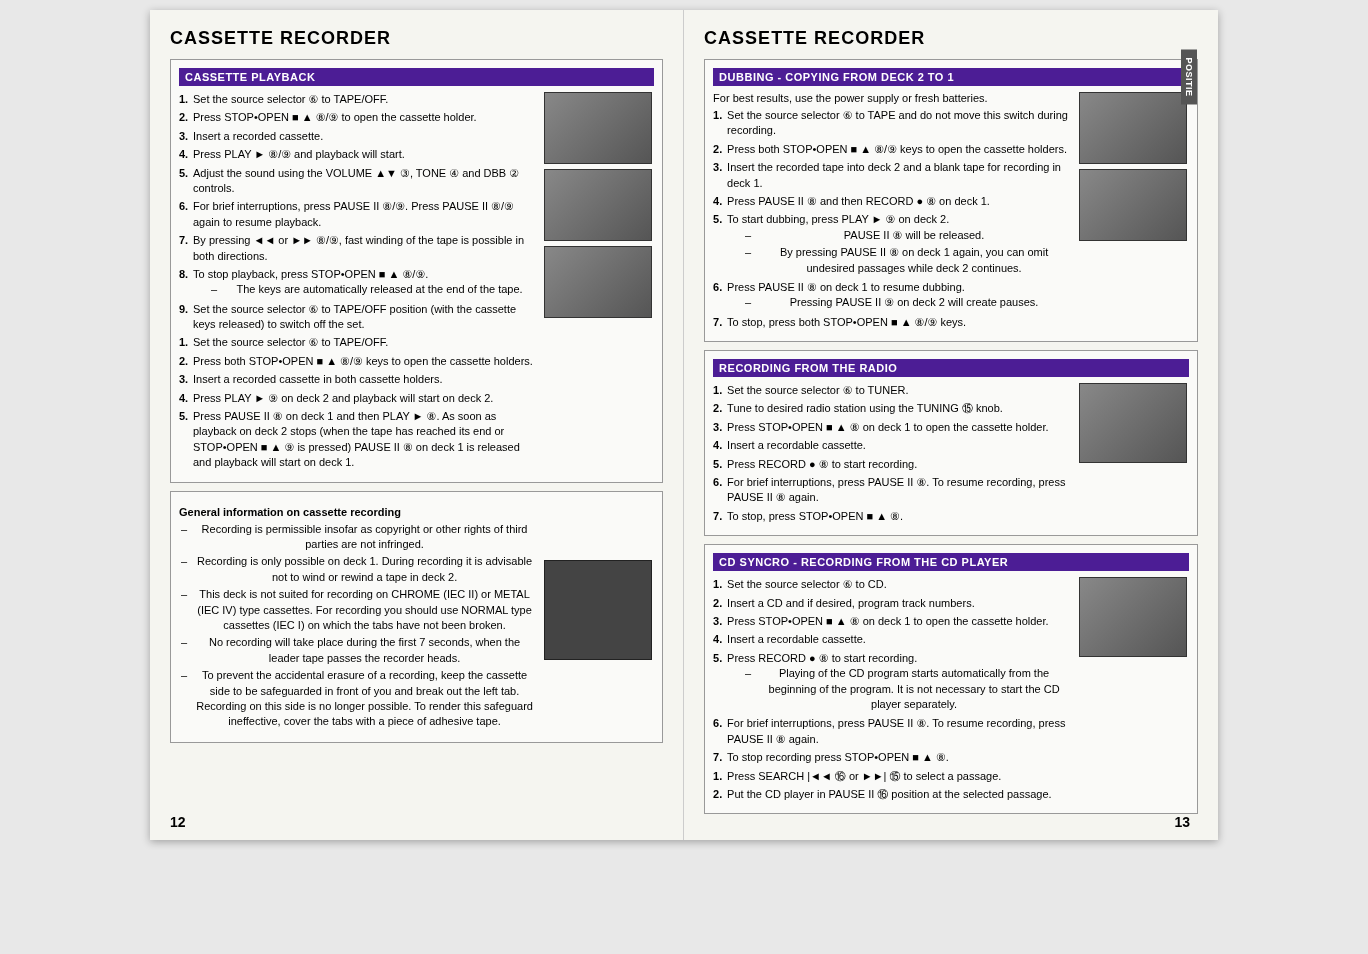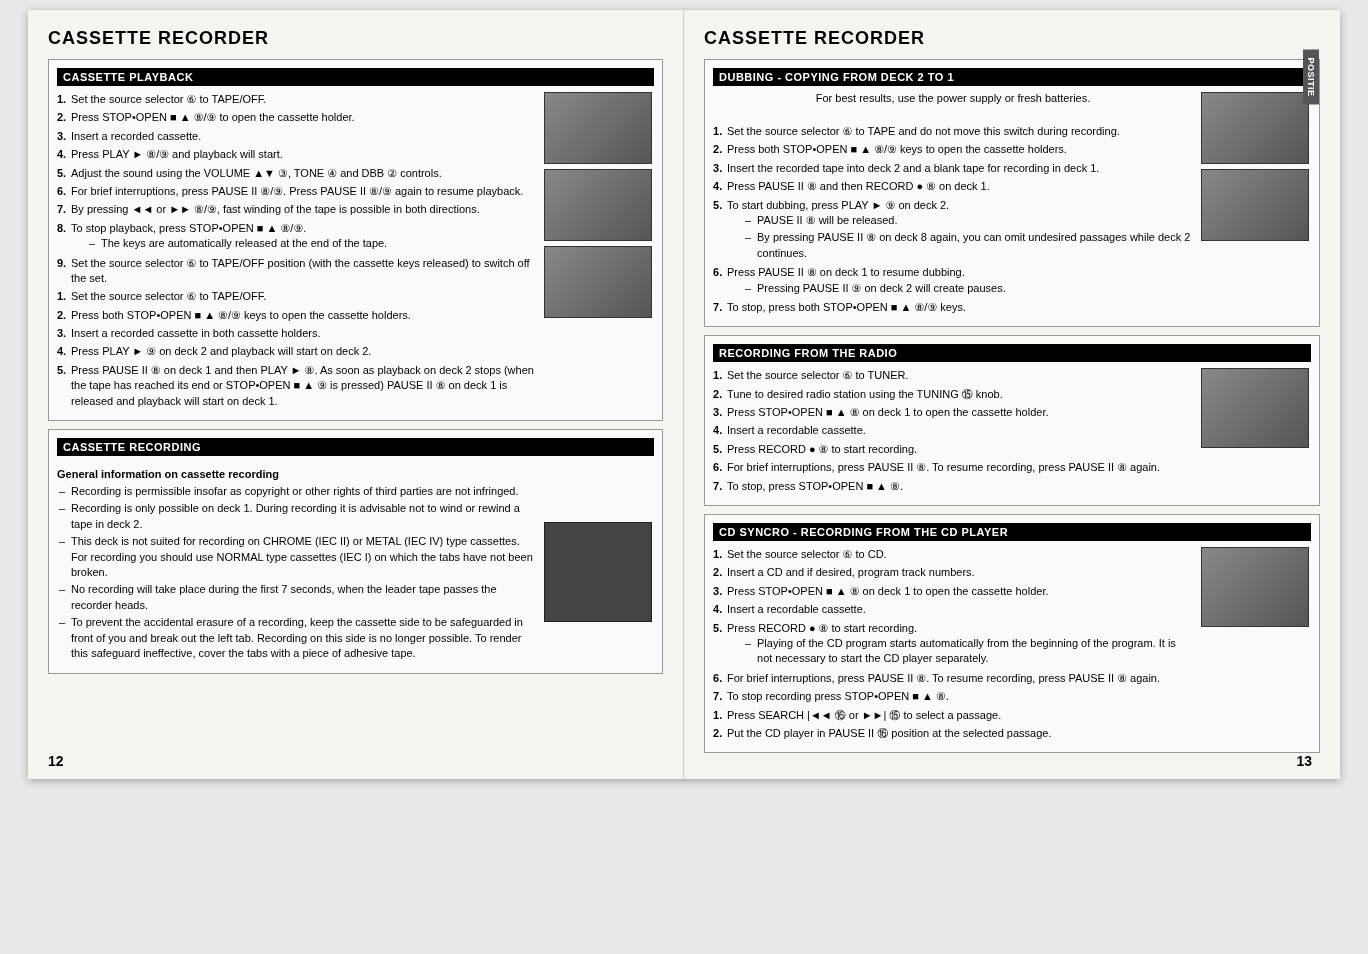--- a/index.html
+++ b/index.html
@@ -7,41 +7,41 @@
       font-family: Arial, Helvetica, sans-serif;
       font-size: 11px;
       background: #e8e8e8;
       display: flex;
       justify-content: center;
       align-items: flex-start;
       padding: 10px;
     }
     .spread {
       display: flex;
-      width: 1312px;
+      width: 1068px;
       background: #f5f5f0;
       box-shadow: 0 2px 8px rgba(0,0,0,0.3);
     }
     .page {
       width: 674px;
       padding: 18px 20px 18px 20px;
       background: #f5f5f0;
       position: relative;
     }
     .page-left { border-right: 1px solid #ccc; }
     .page-title {
       font-size: 18px;
       font-weight: 900;
       font-family: 'Arial Black', Arial, sans-serif;
       letter-spacing: 1px;
       margin-bottom: 10px;
       text-transform: uppercase;
     }
     .section-header {
-      background: #000000;
+      background: #4c1d95;
       color: #fff;
       font-weight: 700;
       font-size: 11px;
       padding: 3px 6px;
       margin-bottom: 6px;
       text-transform: uppercase;
       letter-spacing: 0.5px;
       display: flex;
       align-items: center;
     }
@@ -75,20 +75,21 @@
     .bullet-list {
       list-style: none;
       padding: 0;
       margin-bottom: 4px;
     }
     .bullet-list li {
       padding-left: 14px;
       position: relative;
       margin-bottom: 2px;
       line-height: 1.4;
+      text-align: center;
     }
     .bullet-list li::before {
       content: '–';
       position: absolute;
       left: 2px;
     }
     .sub-bullet {
       padding-left: 16px;
     }
     .sub-bullet li::before {
@@ -193,23 +194,20 @@
         </div>
         <div class="col-image stacked-images">
           <div class="image-placeholder img-sm dark-img deck-img" style="width:108px;height:72px;"></div>
           <div class="image-placeholder img-sm dark-img deck-img" style="width:108px;height:72px;"></div>
           <div class="image-placeholder img-sm dark-img deck-img" style="width:108px;height:72px;"></div>
         </div>
       </div>
     </div>
 
     <div class="content-box">
-      <div class="section-header">
-        <span>CASSETTE RECORDING</span>
-      </div>
       <div class="two-col">
         <div class="col-text">
           <div class="subsection-title">General information on cassette recording</div>
           <ul class="bullet-list">
             <li>Recording is permissible insofar as copyright or other rights of third parties are not infringed.</li>
             <li>Recording is only possible on deck 1. During recording it is advisable not to wind or rewind a tape in deck 2.</li>
             <li>This deck is not suited for recording on CHROME (IEC II) or METAL (IEC IV) type cassettes. For recording you should use NORMAL type cassettes (IEC I) on which the tabs have not been broken.</li>
             <li>No recording will take place during the first 7 seconds, when the leader tape passes the recorder heads.</li>
             <li>To prevent the accidental erasure of a recording, keep the cassette side to be safeguarded in front of you and break out the left tab. Recording on this side is no longer possible. To render this safeguard ineffective, cover the tabs with a piece of adhesive tape.</li>
           </ul>
@@ -226,31 +224,31 @@
   <div class="page">
     <div class="page-title">CASSETTE RECORDER</div>
 
     <div class="content-box">
       <div class="section-header" style="position:relative;">
         <span>DUBBING - COPYING FROM DECK 2 TO 1</span>
         <div class="right-tab">Positie</div>
       </div>
       <div class="two-col">
         <div class="col-text">
-          <p style="margin-bottom:20px;text-align:center;">For best results, use the power supply or fresh batteries.</p>
+          <p style="margin-bottom:4px;">For best results, use the power supply or fresh batteries.</p>
           <ol class="numbered-list">
             <li><span class="num">1.</span> Set the source selector ⑥ to TAPE and do not move this switch during recording.</li>
             <li><span class="num">2.</span> Press both STOP•OPEN ■ ▲ ⑧/⑨ keys to open the cassette holders.</li>
             <li><span class="num">3.</span> Insert the recorded tape into deck 2 and a blank tape for recording in deck 1.</li>
             <li><span class="num">4.</span> Press PAUSE II ⑧ and then RECORD ● ⑧ on deck 1.</li>
             <li>
               <span class="num">5.</span> To start dubbing, press PLAY ► ⑨ on deck 2.
               <ul class="bullet-list sub-bullet">
                 <li>PAUSE II ⑧ will be released.</li>
-                <li>By pressing PAUSE II ⑧ on deck 8 again, you can omit undesired passages while deck 2 continues.</li>
+                <li>By pressing PAUSE II ⑧ on deck 1 again, you can omit undesired passages while deck 2 continues.</li>
               </ul>
             </li>
             <li>
               <span class="num">6.</span> Press PAUSE II ⑧ on deck 1 to resume dubbing.
               <ul class="bullet-list sub-bullet">
                 <li>Pressing PAUSE II ⑨ on deck 2 will create pauses.</li>
               </ul>
             </li>
             <li><span class="num">7.</span> To stop, press both STOP•OPEN ■ ▲ ⑧/⑨ keys.</li>
           </ol>

